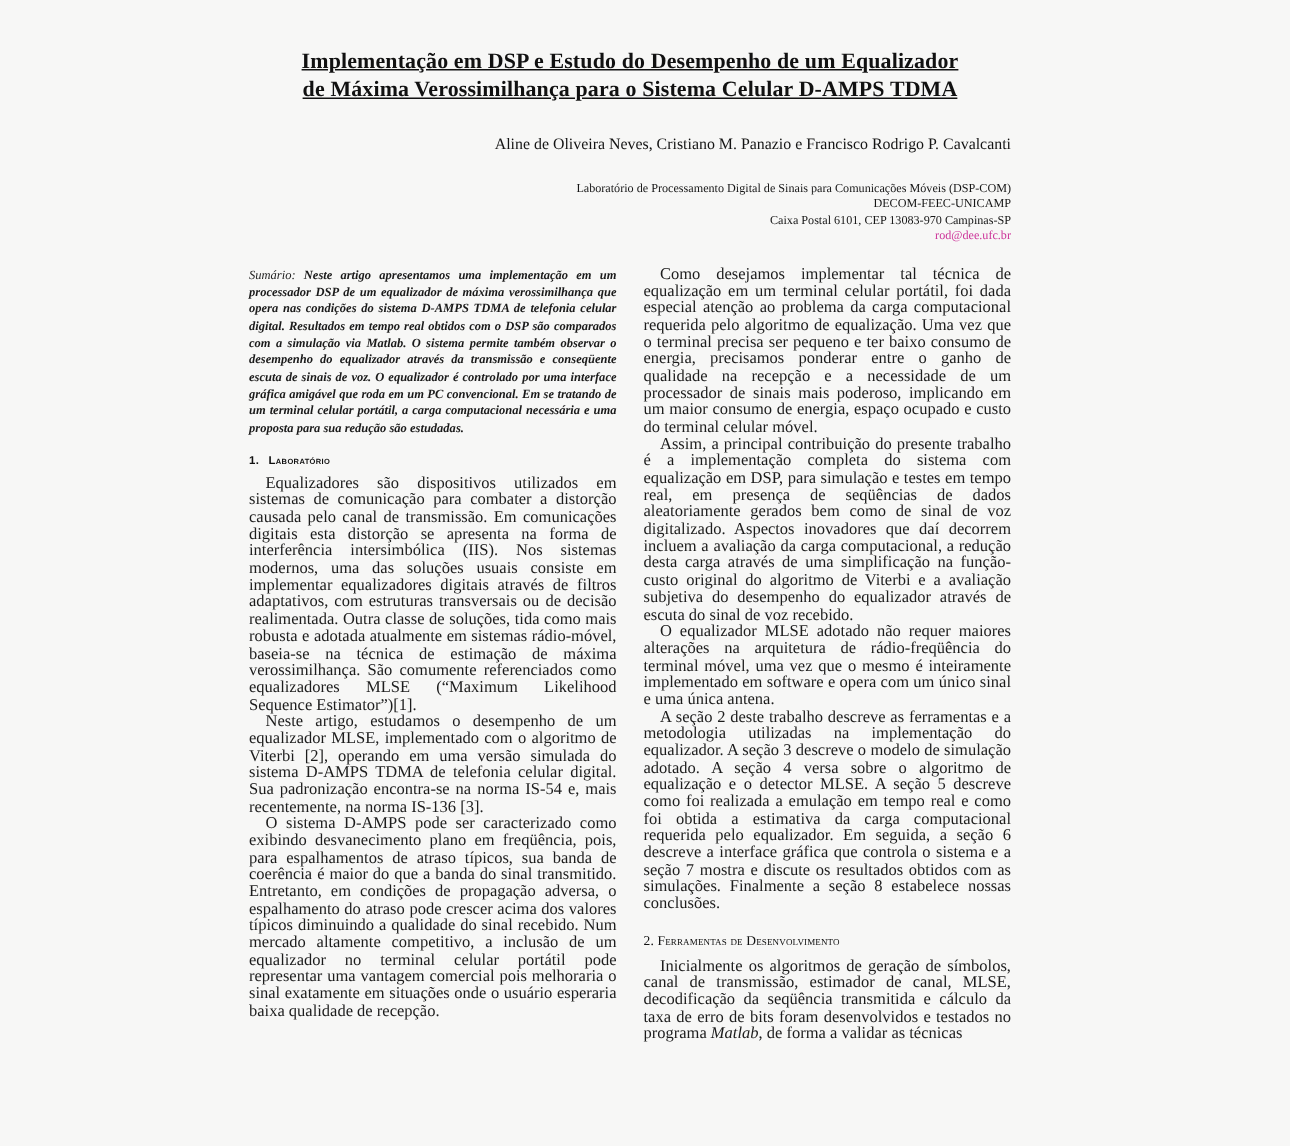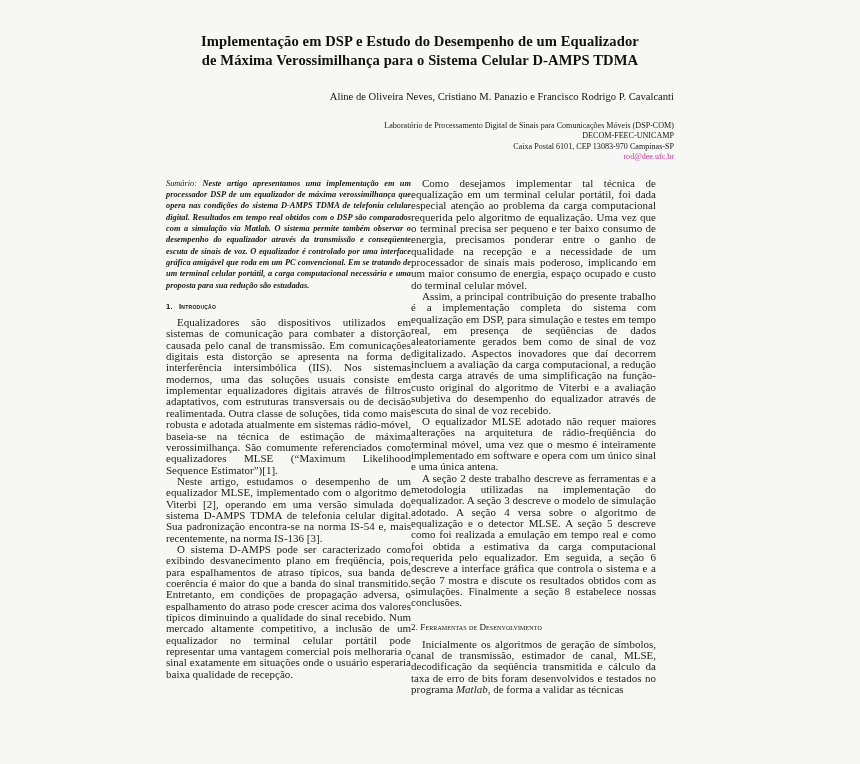--- a/index.html
+++ b/index.html
@@ -37,20 +37,21 @@
     font-weight: bold;
     font-size: 14.6px;
     line-height: 18.5px;
     text-align: center;
     letter-spacing: 0.1px;
     margin: 0 0 0 0;
     color: #111;
   }
   .title .line {
     display: block;
+    text-decoration: underline;
   }
 
   .authors {
     text-align: right;
     font-size: 10.6px;
     line-height: 14px;
     margin-top: 21px;
     color: #141414;
   }
 
@@ -70,20 +71,21 @@
     display: block;
     white-space: nowrap;
   }
 
   
   .columns {
     margin-top: 15px;
     display: flex;
     flex-direction: row;
     align-items: flex-start;
+    gap: 18px;
   }
   .col {
     width: 245px;
     flex: 0 0 245px;
   }
 
   p.body {
     margin: 0;
     font-size: 11px;
     line-height: 11.35px;
@@ -155,21 +157,21 @@
       <span class="aline">Caixa Postal 6101, CEP 13083-970 Campinas-SP</span>
       <span class="email">rod@dee.ufc.br</span>
     </div>
 
     <div class="columns">
 
       <div class="col">
 
         <p class="abstract"><span class="lead">Sumário:</span> <span>Neste artigo apresentamos uma implementação em um processador DSP de um equalizador de máxima verossimilhança que opera nas condições do sistema D-AMPS TDMA de telefonia celular digital. Resultados em tempo real obtidos com o DSP são comparados com a simulação via Matlab. O sistema permite também observar o desempenho do equalizador através da transmissão e conseqüente escuta de sinais de voz. O equalizador é controlado por uma interface gráfica amigável que roda em um PC convencional. Em se tratando de um terminal celular portátil, a carga computacional necessária e uma proposta para sua redução são estudadas.</span></p>
 
-        <h2 class="sec-sans"><span class="num">1.</span><span>Introdução</span></h2>
+        <h2 class="sec-sans"><span class="num">1.</span><span>Laboratório</span></h2>
 
         <p class="body">Equalizadores são dispositivos utilizados em sistemas de comunicação para combater a distorção causada pelo canal de transmissão. Em comunicações digitais esta distorção se apresenta na forma de interferência intersimbólica (IIS). Nos sistemas modernos, uma das soluções usuais consiste em implementar equalizadores digitais através de filtros adaptativos, com estruturas transversais ou de decisão realimentada. Outra classe de soluções, tida como mais robusta e adotada atualmente em sistemas rádio-móvel, baseia-se na técnica de estimação de máxima verossimilhança. São comumente referenciados como equalizadores MLSE (“Maximum Likelihood Sequence Estimator”)[1].</p>
         <p class="body">Neste artigo, estudamos o desempenho de um equalizador MLSE, implementado com o algoritmo de Viterbi [2], operando em uma versão simulada do sistema D-AMPS TDMA de telefonia celular digital. Sua padronização encontra-se na norma IS-54 e, mais recentemente, na norma IS-136 [3].</p>
         <p class="body">O sistema D-AMPS pode ser caracterizado como exibindo desvanecimento plano em freqüência, pois, para espalhamentos de atraso típicos, sua banda de coerência é maior do que a banda do sinal transmitido. Entretanto, em condições de propagação adversa, o espalhamento do atraso pode crescer acima dos valores típicos diminuindo a qualidade do sinal recebido. Num mercado altamente competitivo, a inclusão de um equalizador no terminal celular portátil pode representar uma vantagem comercial pois melhoraria o sinal exatamente em situações onde o usuário esperaria baixa qualidade de recepção.</p>
 
       </div>
 
       <div class="col">
 
         <p class="body">Como desejamos implementar tal técnica de equalização em um terminal celular portátil, foi dada especial atenção ao problema da carga computacional requerida pelo algoritmo de equalização. Uma vez que o terminal precisa ser pequeno e ter baixo consumo de energia, precisamos ponderar entre o ganho de qualidade na recepção e a necessidade de um processador de sinais mais poderoso, implicando em um maior consumo de energia, espaço ocupado e custo do terminal celular móvel.</p>

